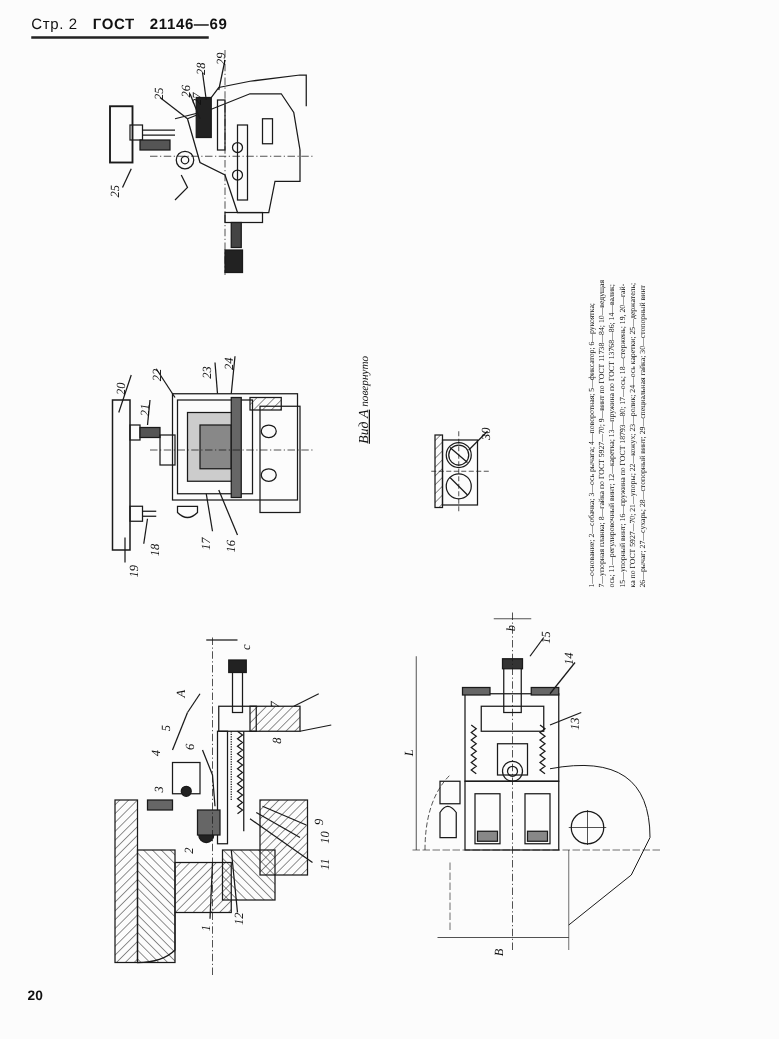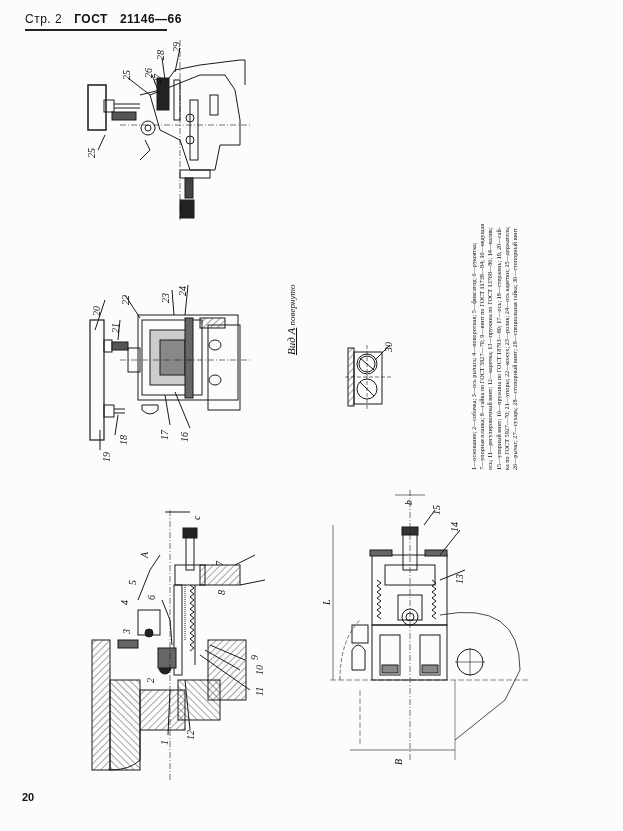--- a/index.html
+++ b/index.html
@@ -20,21 +20,21 @@
                 transform: rotate(-90deg); font-family: "Liberation Serif", serif; font-style: italic;
                 font-size: 9px; white-space: nowrap; }
   .view-label .view-main { text-decoration: underline; font-size: 11px; }
 </style>
 </head>
 <body>
 
 <div class="header">
   <span class="page-label">Стр. 2</span>
   <span>ГОСТ</span>
-  <span>21146—66</span>
+  <span>21146—69</span>
 </div>
 <div class="header-rule"></div>
 
 <svg class="drawing" width="623" height="831" viewBox="0 0 623 831" fill="none" stroke="#1a1a1a" stroke-width="1">
 
   <g>
     <rect x="88" y="85" width="18" height="45" stroke-width="1.5"></rect>
     <rect x="104" y="100" width="10" height="12"></rect>
     <line x1="114" y1="104" x2="140" y2="104"></line>
     <line x1="114" y1="108" x2="140" y2="108"></line>

